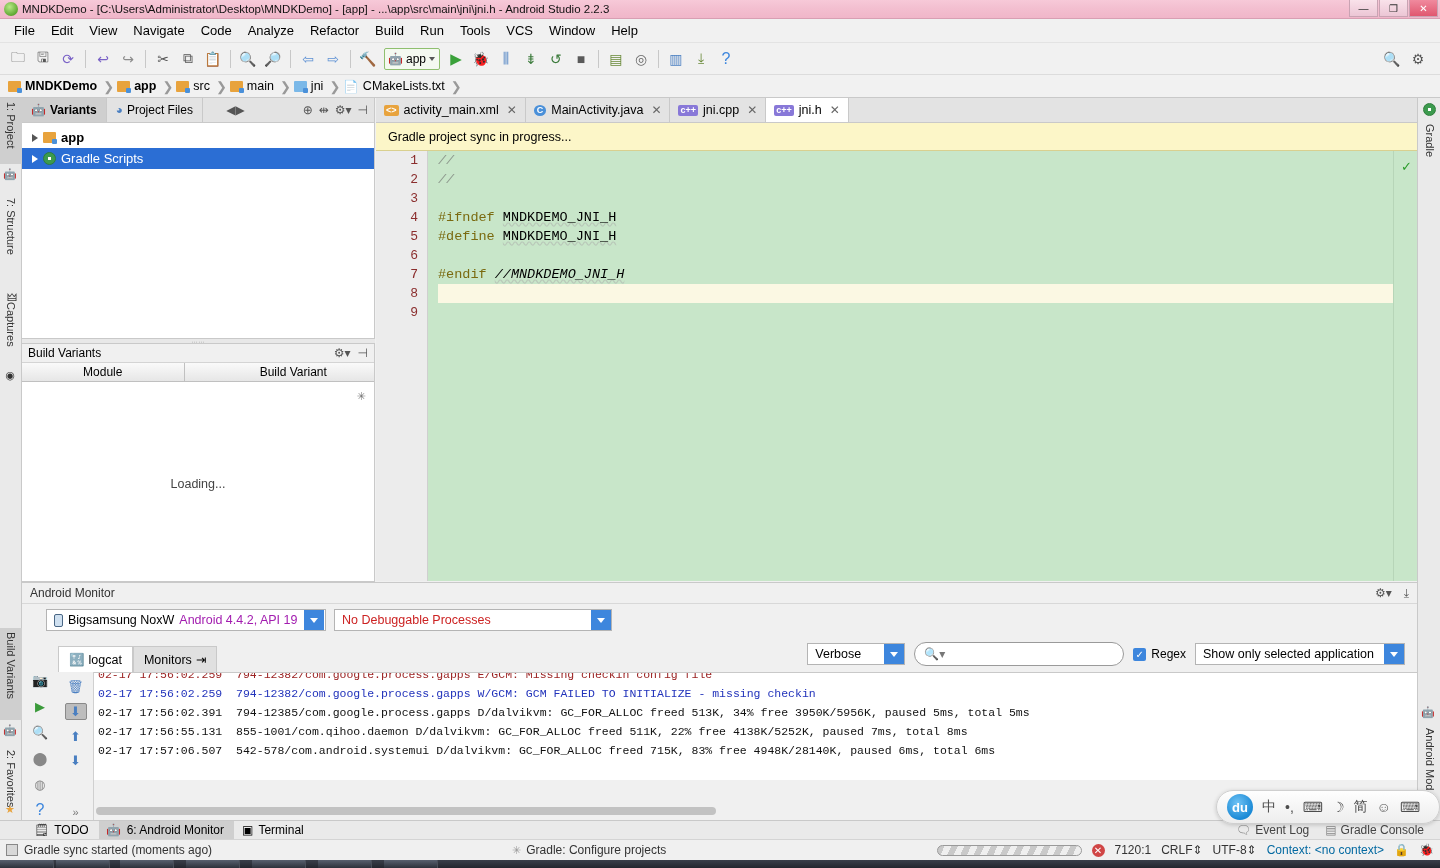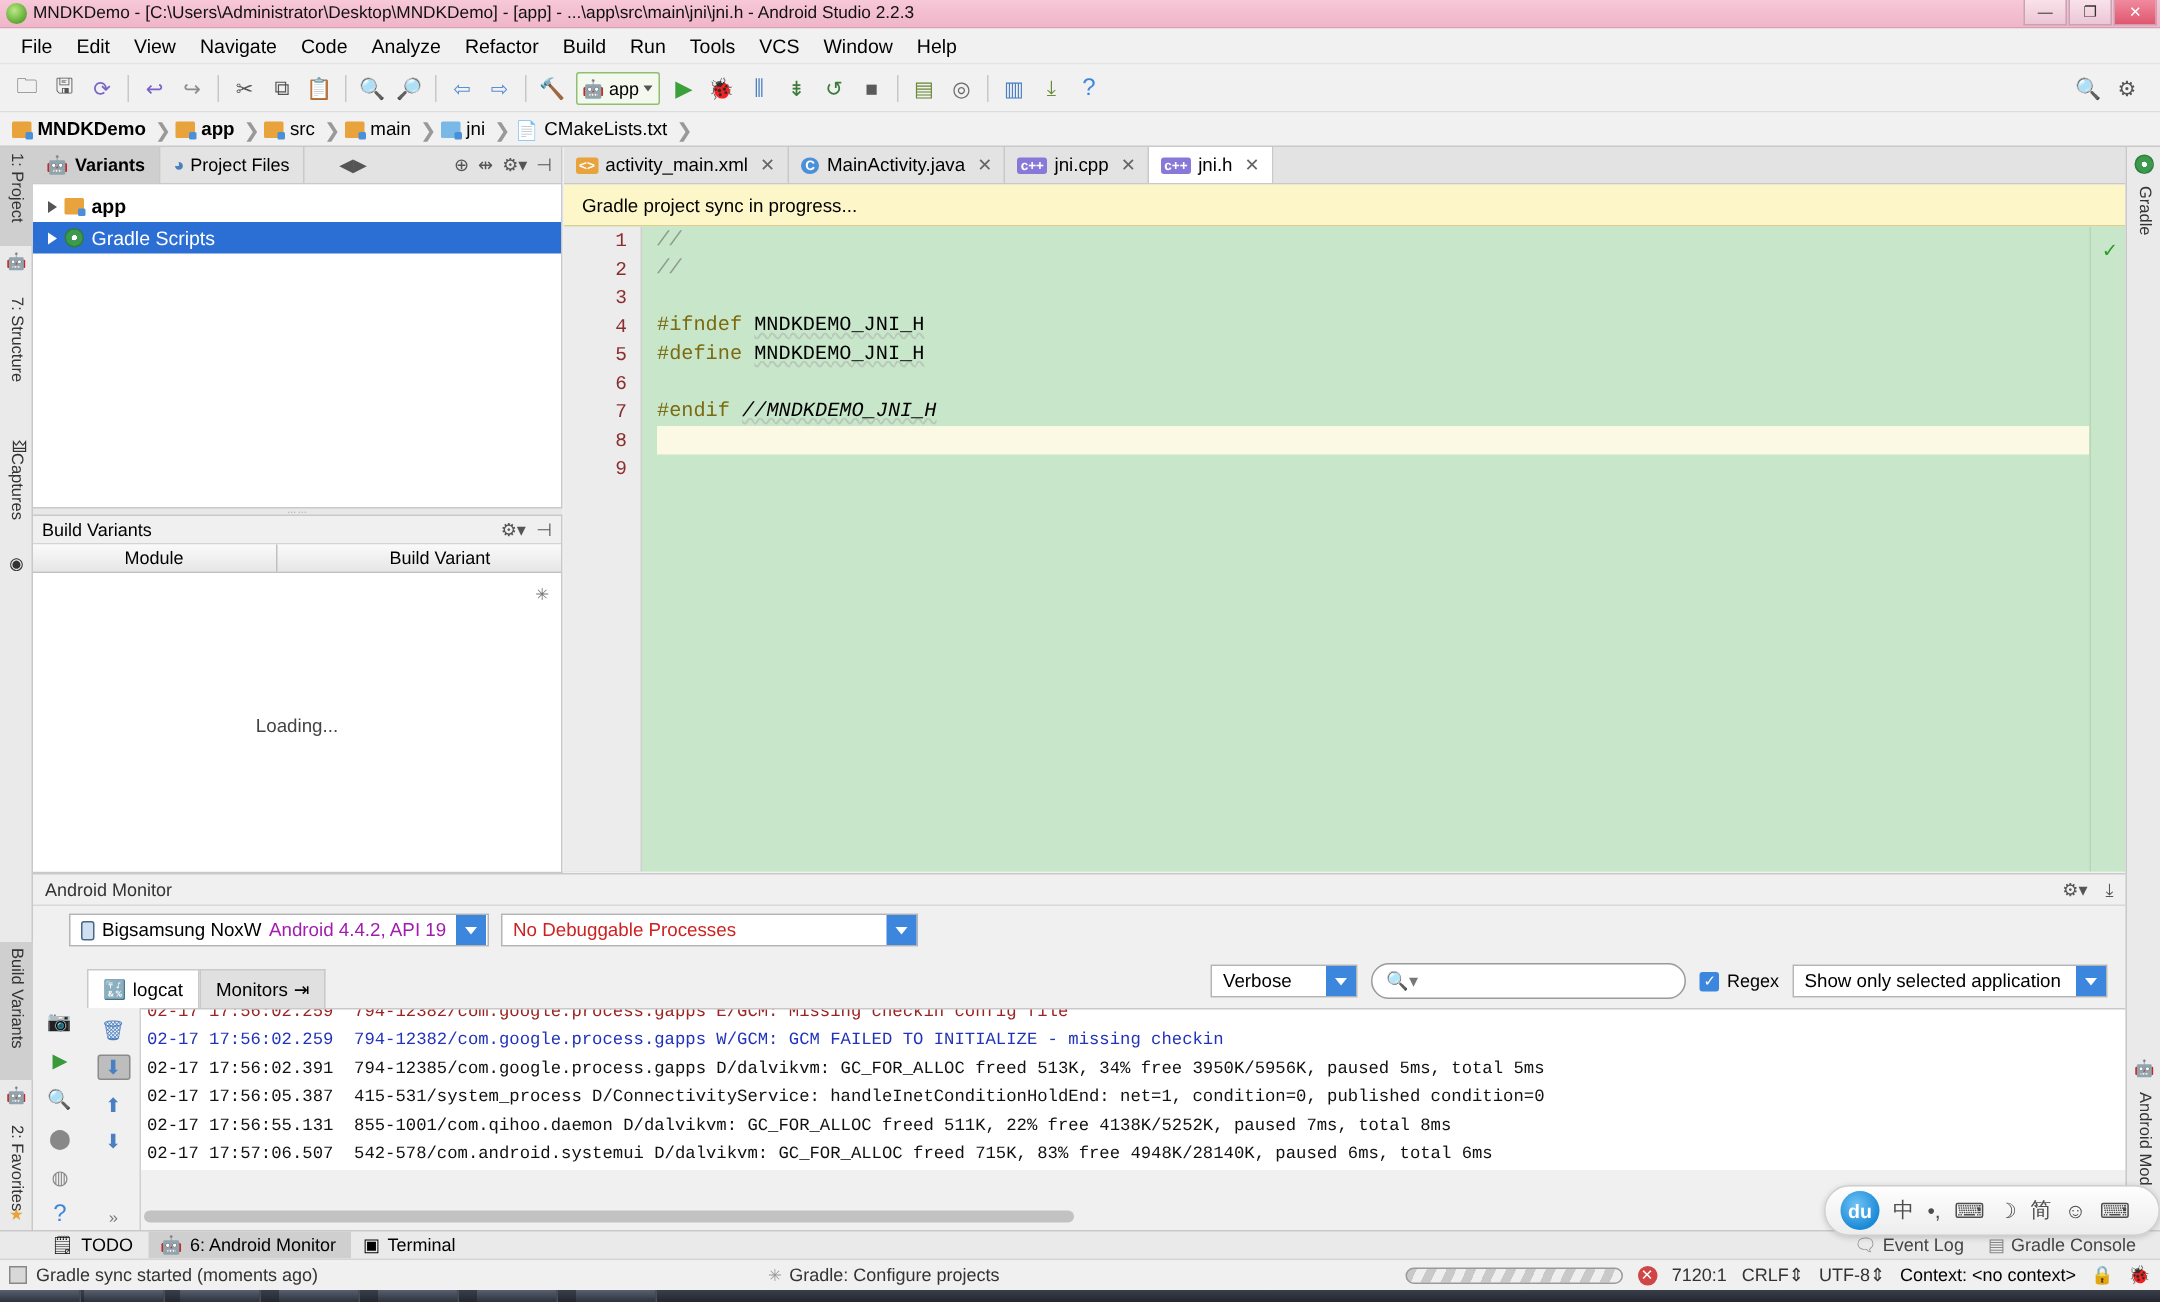--- a/index.html
+++ b/index.html
@@ -307,21 +307,21 @@
     display: flex; align-items: center; padding: 0 6px; font-size: 12px; color: #333;
   }
   .sb-icon { width: 12px; height: 12px; border: 1px solid #888; background: #d8d8d8; margin-right: 6px; flex:none; }
   .sb-mid { position: absolute; left: 512px; display: flex; align-items: center; gap: 5px; }
   .sb-right { margin-left: auto; display: flex; align-items: center; gap: 10px; }
   .progbar {
     width: 145px; height: 11px; border: 1px solid #9a9a9a; border-radius: 6px; overflow: hidden;
     background: repeating-linear-gradient(115deg, #c9c9c9 0 6px, #efefef 6px 12px);
   }
   .err-dot { width: 13px; height: 13px; border-radius: 50%; background: #d04545; color:#fff; font-size:10px; display:flex;align-items:center;justify-content:center; }
-  .sb-dim { color: #000000; }
+  .sb-dim { color: #0369a1; }
   .spin { color: #999; font-size: 11px; }
 
   
   .eventrow {
     position: absolute; right: 16px; top: 820px; height: 19px;
     display: flex; align-items: center; gap: 16px; font-size: 12px; color: #444;
   }
 
   
   .imebar {
@@ -662,21 +662,20 @@
     <div class="lic" style="background:#bdbdbd;border:1px solid #8a8a8a;border-radius:2px;">⬇</div>
     <div class="lic">⬆</div>
     <div class="lic">⬇</div>
     <div class="lic" style="color:#777;font-size:11px;margin-top:26px;">»</div>
   </div>
 
   <div class="logview">
     <div class="logline log-red" style="margin-top:-8px;">02-17 17:56:02.259  794-12382/com.google.process.gapps E/GCM: Missing checkin config file</div>
     <div class="logline log-blue">02-17 17:56:02.259  794-12382/com.google.process.gapps W/GCM: GCM FAILED TO INITIALIZE - missing checkin</div>
     <div class="logline log-black">02-17 17:56:02.391  794-12385/com.google.process.gapps D/dalvikvm: GC_FOR_ALLOC freed 513K, 34% free 3950K/5956K, paused 5ms, total 5ms</div>
-    <div class="logline log-black">02-17 17:56:05.387  415-531/system_process D/ConnectivityService: handleInetConditionHoldEnd: net=1, condition=0, published condition=0</div>
     <div class="logline log-black">02-17 17:56:55.131  855-1001/com.qihoo.daemon D/dalvikvm: GC_FOR_ALLOC freed 511K, 22% free 4138K/5252K, paused 7ms, total 8ms</div>
     <div class="logline log-black">02-17 17:57:06.507  542-578/com.android.systemui D/dalvikvm: GC_FOR_ALLOC freed 715K, 83% free 4948K/28140K, paused 6ms, total 6ms</div>
   </div>
   <div class="loghscroll">
     <div class="loghthumb"></div>
   </div>
 
   <div class="rightstrip">
     <div class="rvtab" style="top:0;height:22px;justify-content:center;">
       <span class="gradle-ic"></span>

